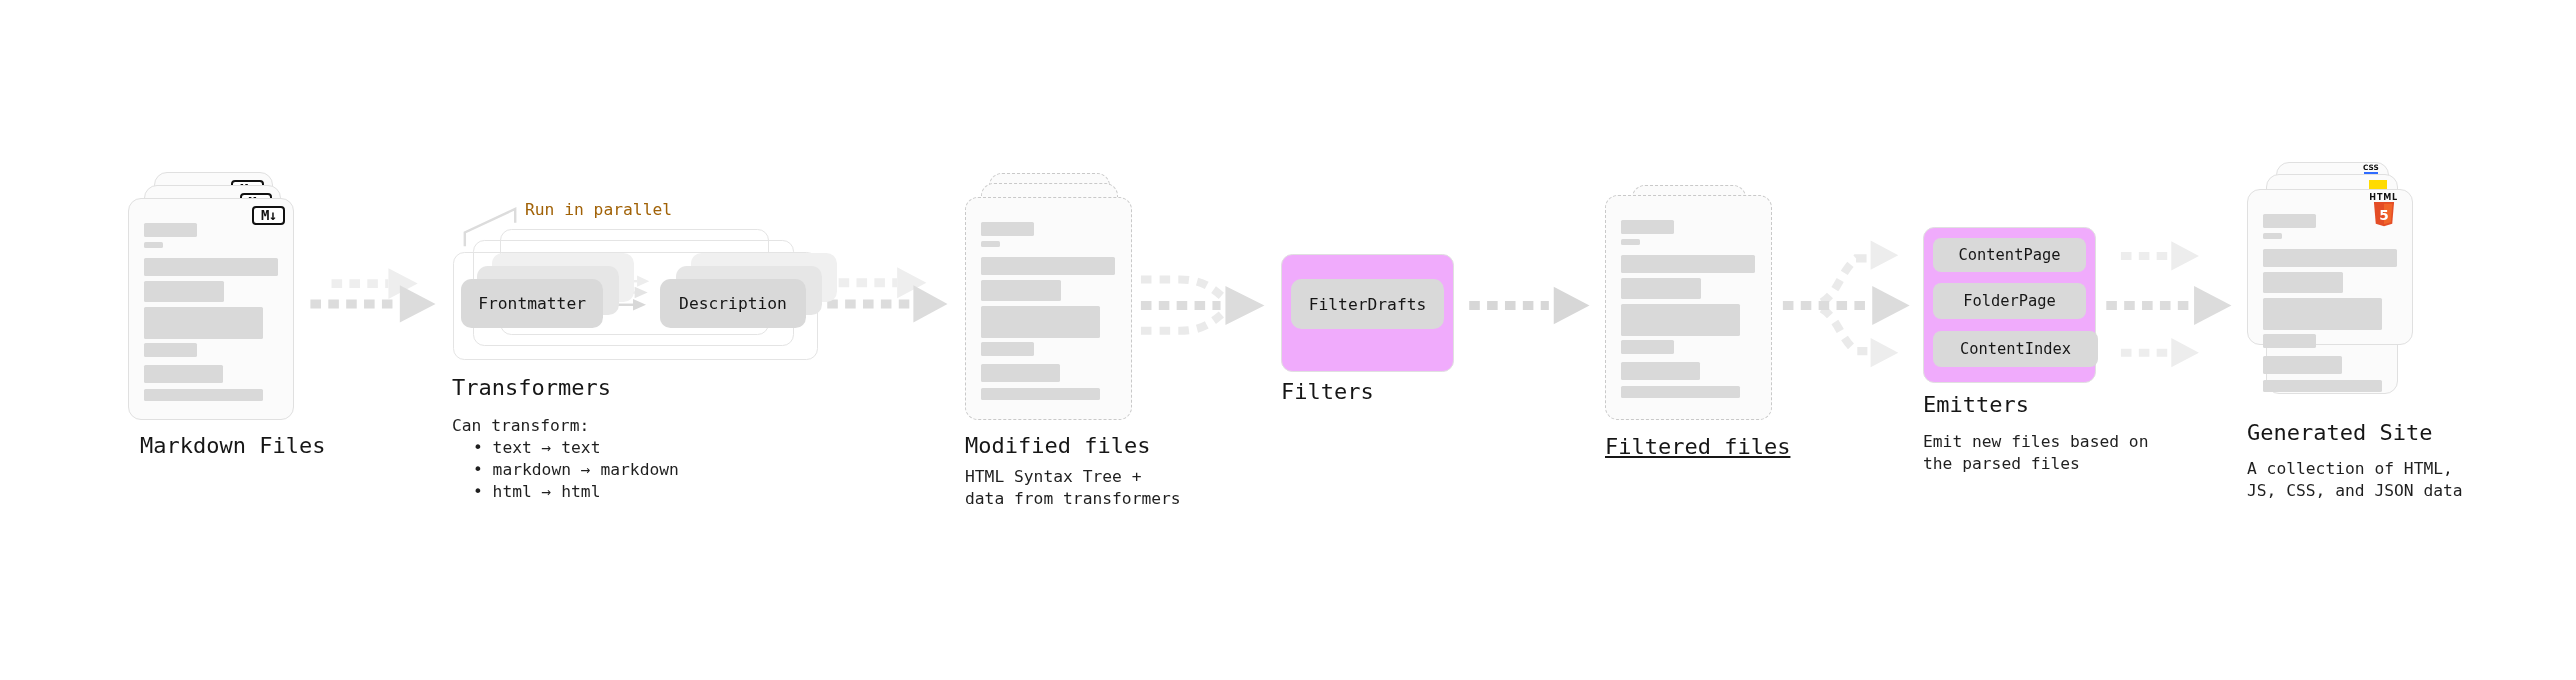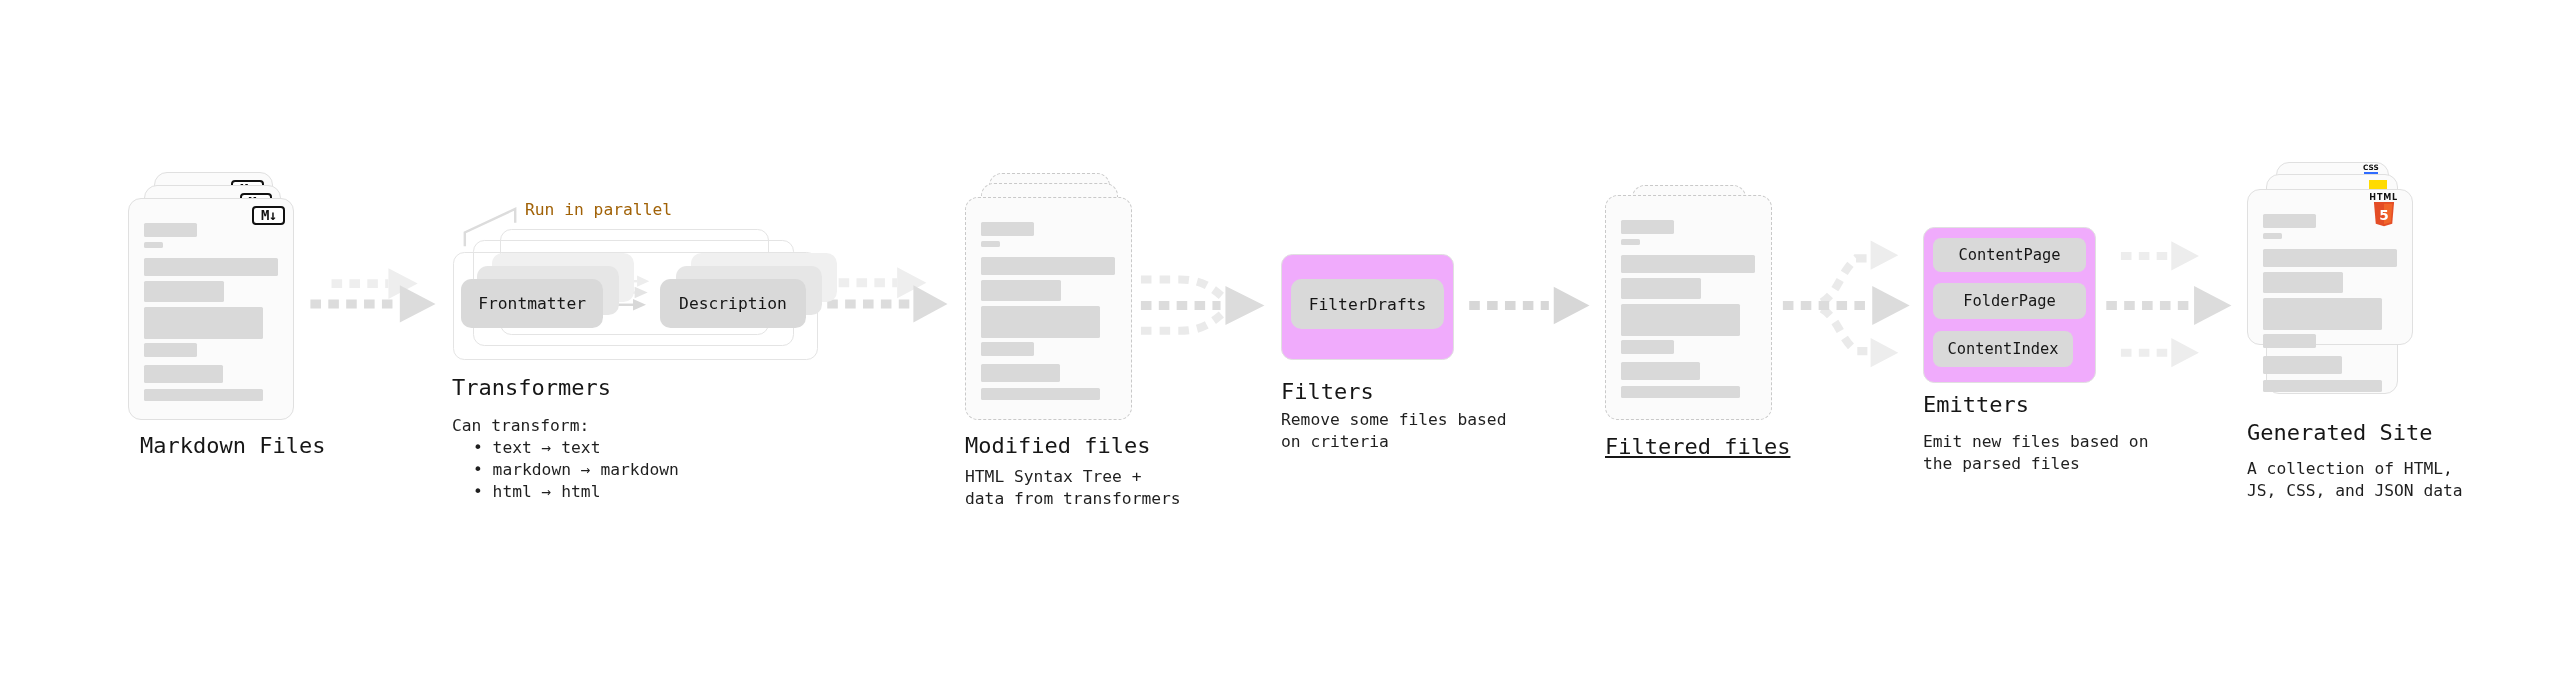--- a/index.html
+++ b/index.html
@@ -182,28 +182,24 @@
           <div class="bar" style="width: 119px; height: 12.2px; margin-bottom: 0px;"></div>
         </div>
     </div>
   </div>
   <div class="stage-title" style="left:965px;top:433px;">Modified files</div>
   <div class="stage-desc" style="left:965px;top:466px;">
     <div>HTML Syntax Tree +</div>
     <div>data from transformers</div>
   </div>
 
-  <div class="panel-box" style="left:1281px;top:254px;width:173px;height:106px;">
+  <div class="panel-box" style="left:1281px;top:254px;width:173px;height:118px;">
     <div class="pill top" style="left:9px;top:24.4px;width:153px;height:50px;">FilterDrafts</div>
   </div>
   <div class="stage-title" style="left:1281px;top:379px;">Filters</div>
-  <div class="stage-desc" style="left:1281px;top:409px;">
-    <div>Remove some files based</div>
-    <div>on criteria</div>
-  </div>
 
   <div class="doc-stack" style="left:1605px;top:195px;width:167px;height:225px;">
     <div class="doc-card dashed l2" style="left:27px;top:-9.8px;width:114px;height:98px;"></div>
     <div class="doc-card dashed front" style="width:167px;height:225px;">
       <div class="bars">
           <div class="bar" style="width: 53px; height: 14px; margin-bottom: 4.9px;"></div>
           <div class="bar" style="width: 18.7px; height: 5.7px; margin-bottom: 9.8px;"></div>
           <div class="bar" style="width: 134px; height: 18.7px; margin-bottom: 4.9px;"></div>
           <div class="bar" style="width: 80px; height: 20.3px; margin-bottom: 4.9px;"></div>
           <div class="bar" style="width: 119px; height: 32px; margin-bottom: 4.9px;"></div>
@@ -211,21 +207,21 @@
           <div class="bar" style="width: 79px; height: 18.7px; margin-bottom: 5.7px;"></div>
           <div class="bar" style="width: 119px; height: 12.2px; margin-bottom: 0px;"></div>
         </div>
     </div>
   </div>
   <div class="stage-title" style="left:1605px;top:434px;text-decoration:underline;">Filtered files</div>
 
   <div class="panel-box" style="left:1923px;top:227px;width:173px;height:156px;">
     <div class="pill top" style="left:9px;top:9.8px;width:153px;height:34px;border-radius:8.1px;font-size:15.4px;">ContentPage</div>
     <div class="pill top" style="left:9px;top:55px;width:153px;height:36px;border-radius:8.1px;font-size:15.4px;">FolderPage</div>
-    <div class="pill top" style="left:9px;top:103px;width:140px;height:36px;border-radius:8.1px;font-size:15.4px;">ContentIndex</div>
+    <div class="pill top" style="left:9px;top:103px;width:165px;height:36px;border-radius:8.1px;font-size:15.4px;">ContentIndex</div>
   </div>
   <div class="stage-title" style="left:1923px;top:392px;">Emitters</div>
   <div class="stage-desc" style="left:1923px;top:431px;">
     <div>Emit new files based on</div>
     <div>the parsed files</div>
   </div>
 
   <div class="doc-stack" style="left:2247px;top:189px;width:166px;height:220px;">
     <div class="doc-card l3" style="left:29px;top:-27px;width:113px;height:220px;">
       <div class="css-badge">

